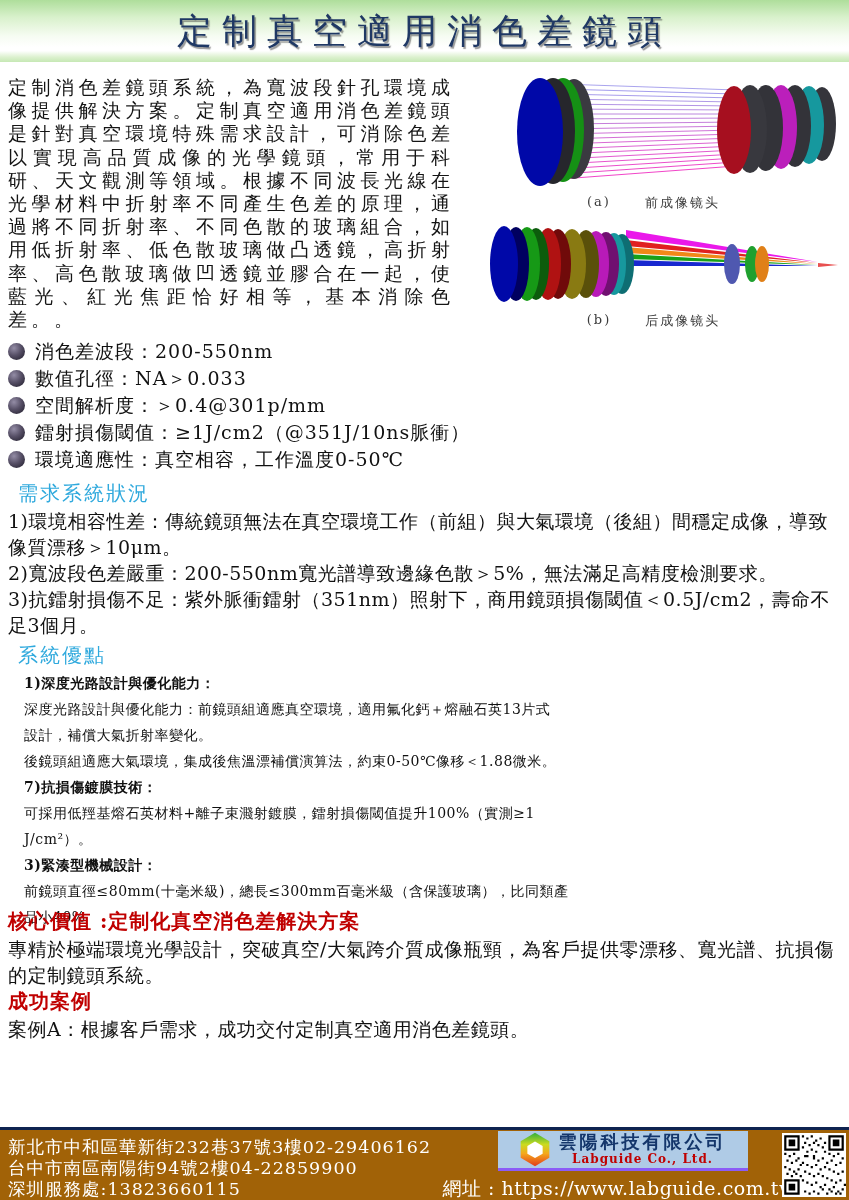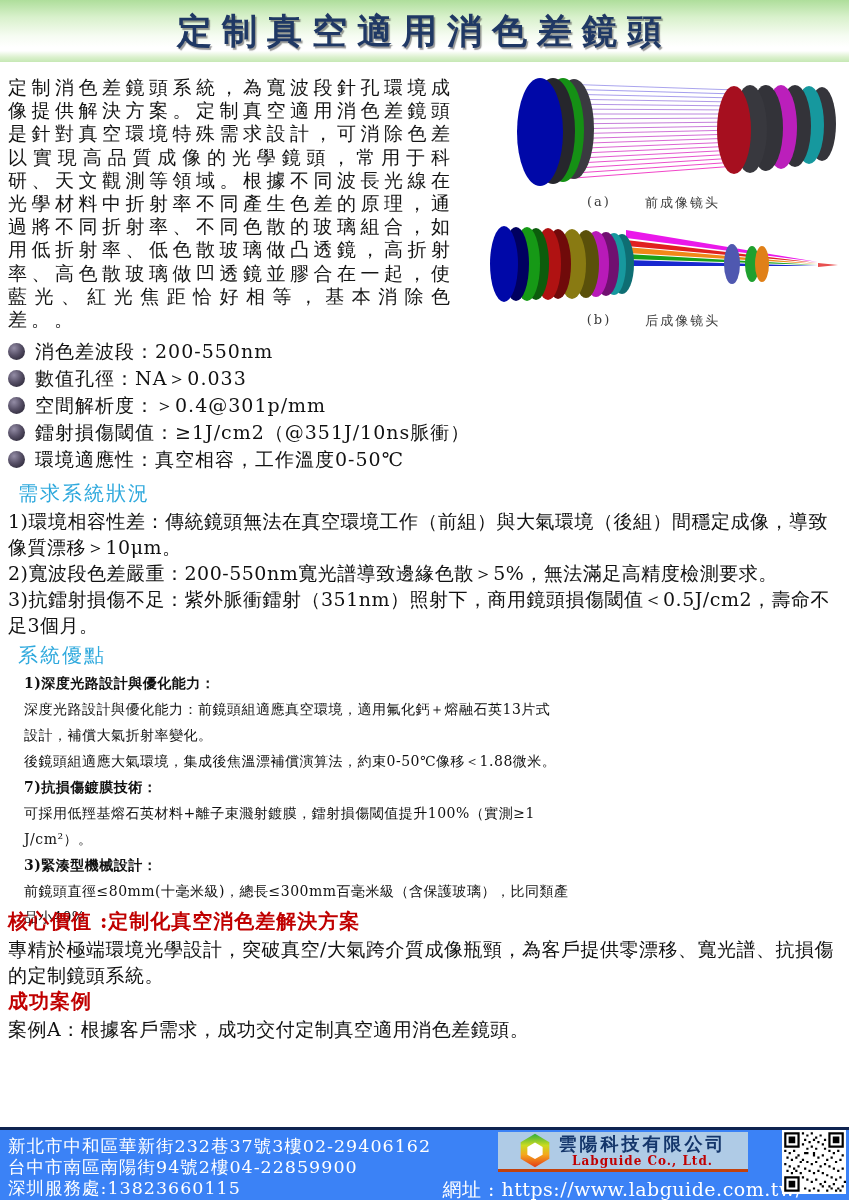--- a/index.html
+++ b/index.html
@@ -9,21 +9,21 @@
     background:#ffffff; overflow:hidden;
     font-family:"DejaVu Serif","Liberation Serif",serif; color:#111;
   }
   
   .header {
     position:absolute; top:0; left:0; width:849px; height:62px;
     background:linear-gradient(180deg,#aede9b 0%,#d9f1cc 28%,#f6fcf2 58%,#ffffff 76%,#ffffff 82%,#dcf1cf 92%,#c6e8b4 100%);
     display:flex; align-items:center; justify-content:center;
   }
   .page-title {
-    font-size:35px; font-weight:bold; color:#1F3864; letter-spacing:10px;
+    font-size:35px; font-weight:normal; color:#1F3864; letter-spacing:10px;
     text-shadow:1.5px 1.5px 1px rgba(70,70,70,.55);
   }
   
   .intro {
     position:absolute; left:8px; top:76px; width:446px;
     font-size:19px; line-height:23.2px; letter-spacing:4px;
     text-align:justify; color:#151515;
   }
   .figures { position:absolute; left:466px; top:74px; width:375px; }
   .fig-caption {
@@ -42,29 +42,29 @@
   .req-body { position:absolute; left:8px; top:508px; width:838px; font-size:19px; line-height:26px; letter-spacing:0.5px; }
   .adv-body { position:absolute; left:8px; top:670px; width:838px; font-size:14px; line-height:26px; letter-spacing:0.5px;margin-left:16px; }
   .adv-title { font-weight:bold; }
   .red-heading { font-weight:bold; color:#C00000; font-size:20px; letter-spacing:1px; }
   .core-block { position:absolute; left:8px; top:908px; width:838px; font-size:19px; line-height:26px; letter-spacing:0.5px; }
   .core-text { margin-top:2px; }
   .success-block { position:absolute; left:8px; top:988px; width:838px; font-size:19px; line-height:26px; letter-spacing:0.5px; }
   
   .footer {
     position:absolute; left:0; top:1127px; width:849px; height:73px;
-    background:#3b82f6; border-top:3px solid #0F2350;
-    display:flex; align-items:flex-start;
+    background:#a16207; border-top:3px solid #0F2350;
+    display:flex; align-items:center;
   }
   .footer-left { flex:none; width:470px; padding:6px 0 0 8px; color:#ffffff; }
   .footer-left div { font-size:17.5px; line-height:21px; letter-spacing:1px; }
   .footer-center { flex:none; width:305px; display:flex; flex-direction:column; align-items:center; }
   .logo-box {
     margin-top:2px; width:250px; height:40px; background:#AFCBE6;
-    border-bottom:3px solid #c2410c;
+    border-bottom:3px solid #8b5cf6;
     display:flex; align-items:center; justify-content:center; gap:8px;
   }
   .logo-names { display:flex; flex-direction:column; align-items:center; line-height:1; }
   .company-zh { font-size:18px; font-weight:bold; color:#14366B; letter-spacing:3px; }
   .company-en { font-size:12px; font-weight:bold; color:#C00000; margin-top:2px; letter-spacing:1px; }
   .website-line { margin-top:5px; color:#ffffff; font-size:19px; letter-spacing:0.5px; white-space:nowrap; }
   .footer-right { flex:1; display:flex; align-items:center; justify-content:flex-end; padding-right:3px; }
   .qr { width:64px; height:64px; background:#fff; }
 </style>
 </head>

